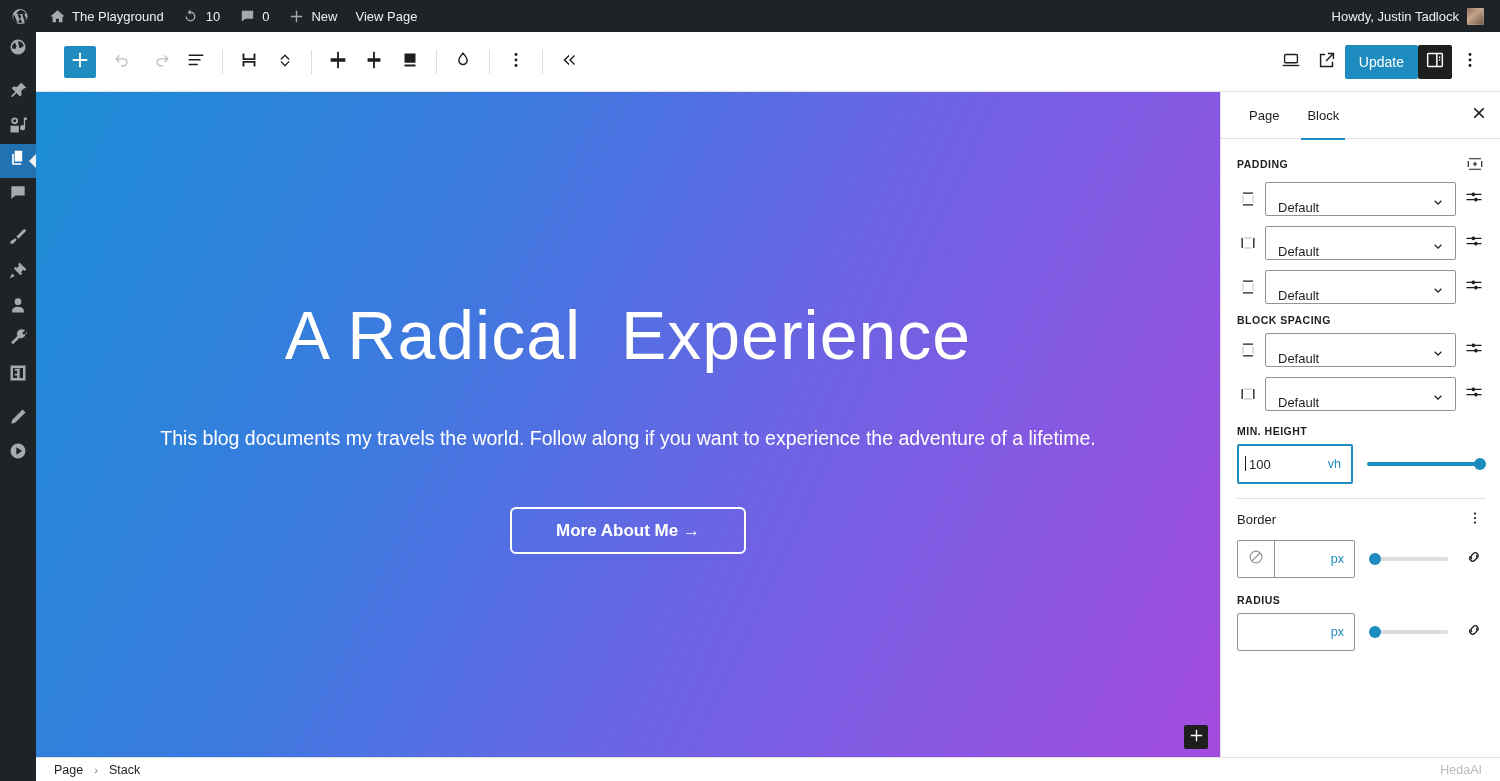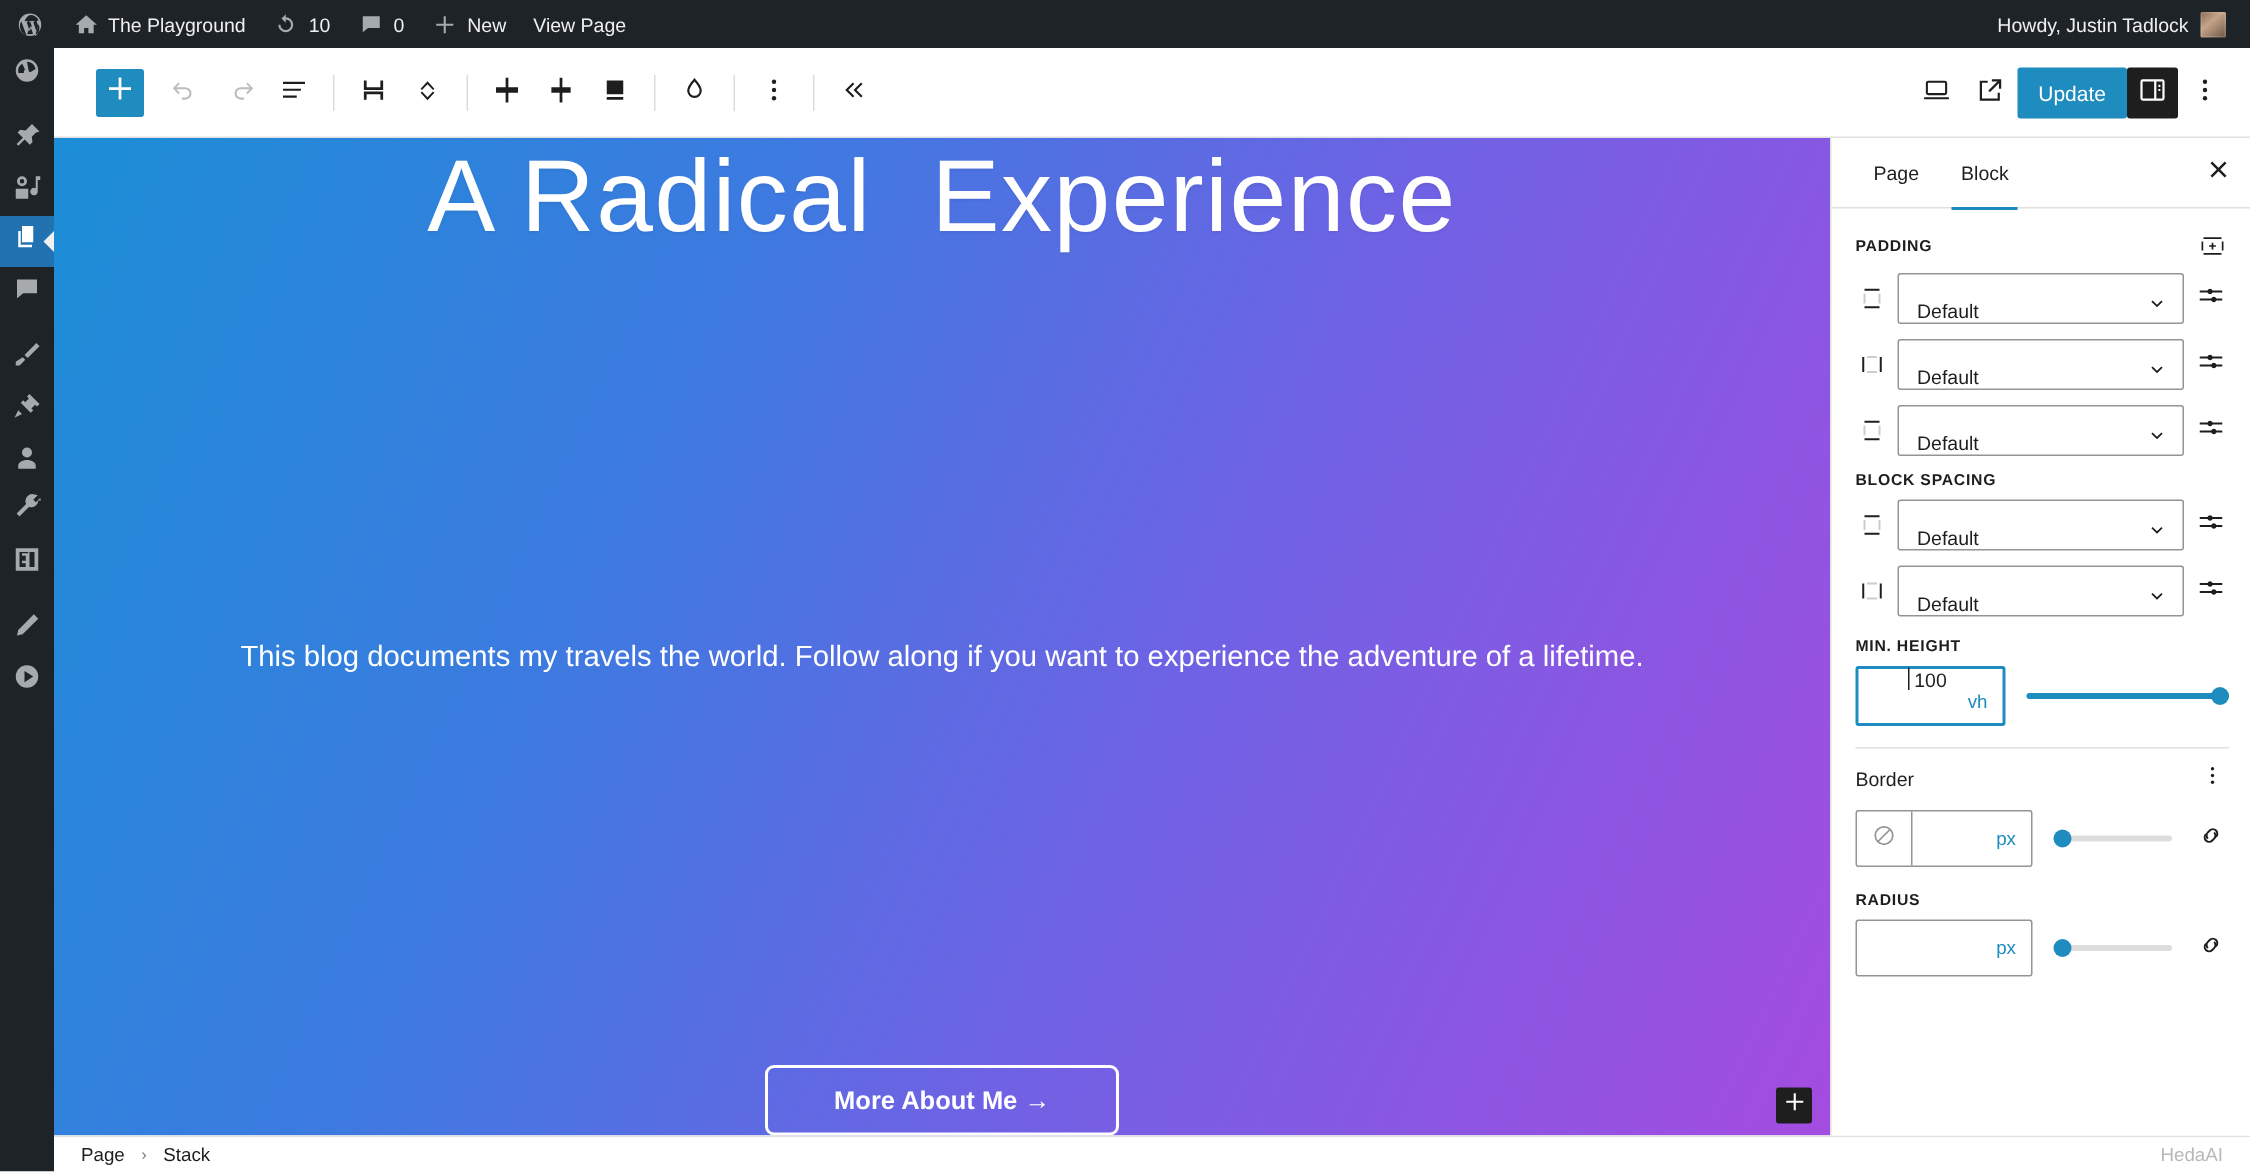--- a/index.html
+++ b/index.html
@@ -93,22 +93,22 @@
   
   .canvas {
     position: absolute; top: 92px; left: 36px;
     width: 1184px; height: 665px;
     background: linear-gradient(115deg, #1b8ed6 0%, #3d7ae0 33%, #6f62e4 62%, #a44ce0 100%);
     overflow: hidden;
   }
   .hero {
     position: absolute; inset: 0;
     display: flex; flex-direction: column;
-    align-items: center; justify-content: space-between;
-    gap: 0;
+    align-items: center; justify-content: center;
+    gap: 17px;
   }
   .hero h1 {
     color: #fff;
     font-size: 68px;
     font-weight: 400;
     letter-spacing: 1px;
     text-align: center;
     margin-bottom: 36px;
     text-shadow: 0 1px 2px rgba(0,0,0,.06);
     white-space: pre;
@@ -207,21 +207,21 @@
   .slide-btn { width: 24px; height: 24px; flex: none; display:flex; align-items:center; justify-content:center; cursor: pointer; }
   .slide-btn svg { width: 20px; height: 20px; fill: #1e1e1e; }
 
   
   .num-row { display: flex; align-items: center; gap: 14px; margin-bottom: 4px; }
   .numbox {
     width: 118px; height: 38px; border: 1px solid #949494; border-radius: 2px;
     display: flex; align-items: center; padding: 0 10px;
     font-size: 13px; color: #1e1e1e; background: #fff;
   }
-  .numbox.focused { border: 2px solid #1e8cbe; height: 40px; width: 100px; flex-direction: column; }
+  .numbox.focused { border: 2px solid #1e8cbe; height: 40px; width: 116px; }
   .numval { position: relative; }
   .numval::before {
     content: ""; position: absolute; left: -4px; top: -1px;
     width: 1px; height: 15px; background: #1e1e1e;
   }
   .unit { margin-left: auto; color: #1e8cbe; font-size: 12.5px; }
   .range { position: relative; flex: 1 1 auto; height: 20px; }
   .range .track {
     position: absolute; top: 8px; left: 0; right: 0; height: 4px;
     background: #ddd; border-radius: 2px;

